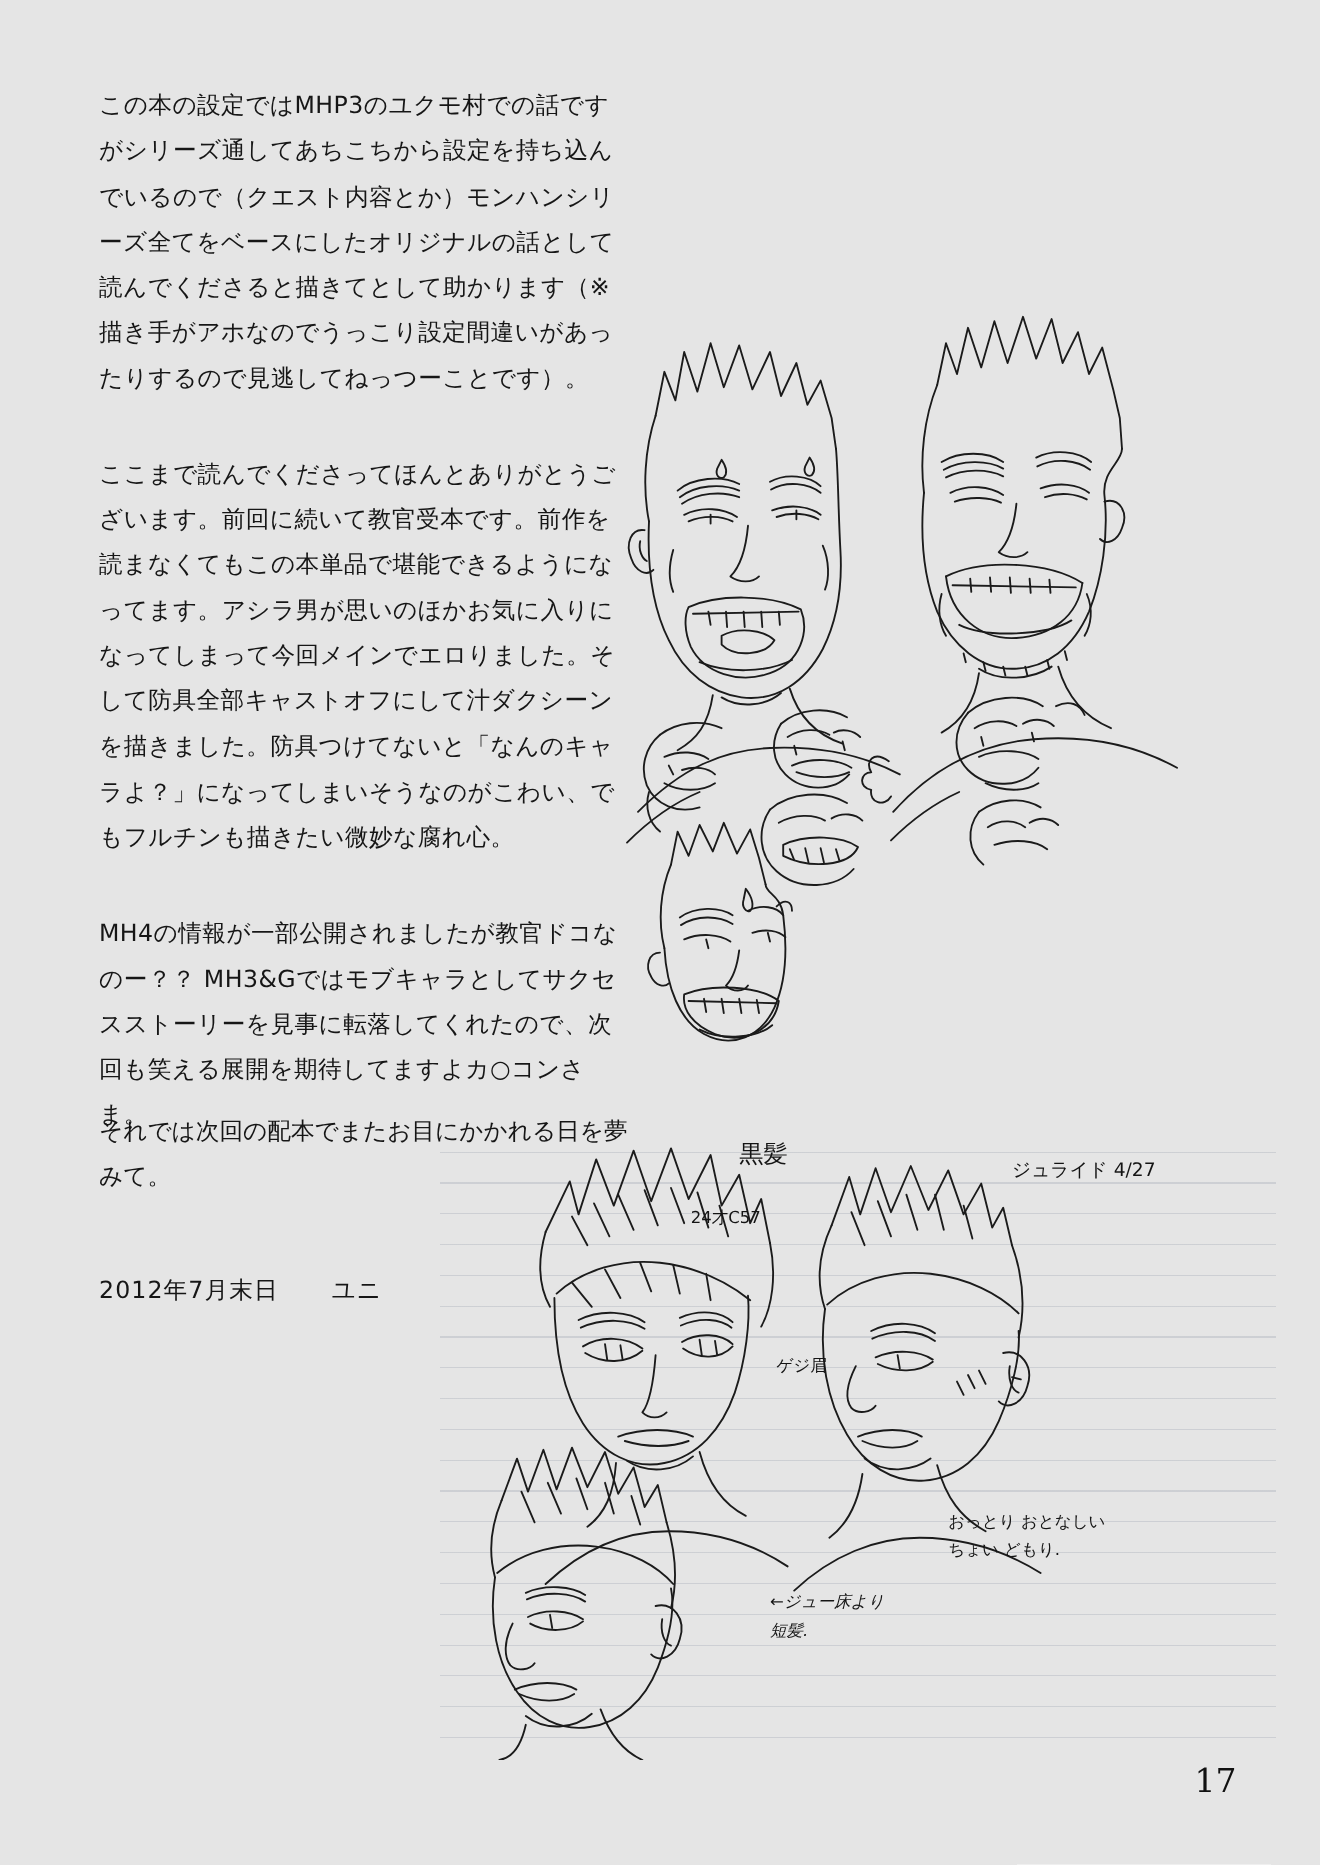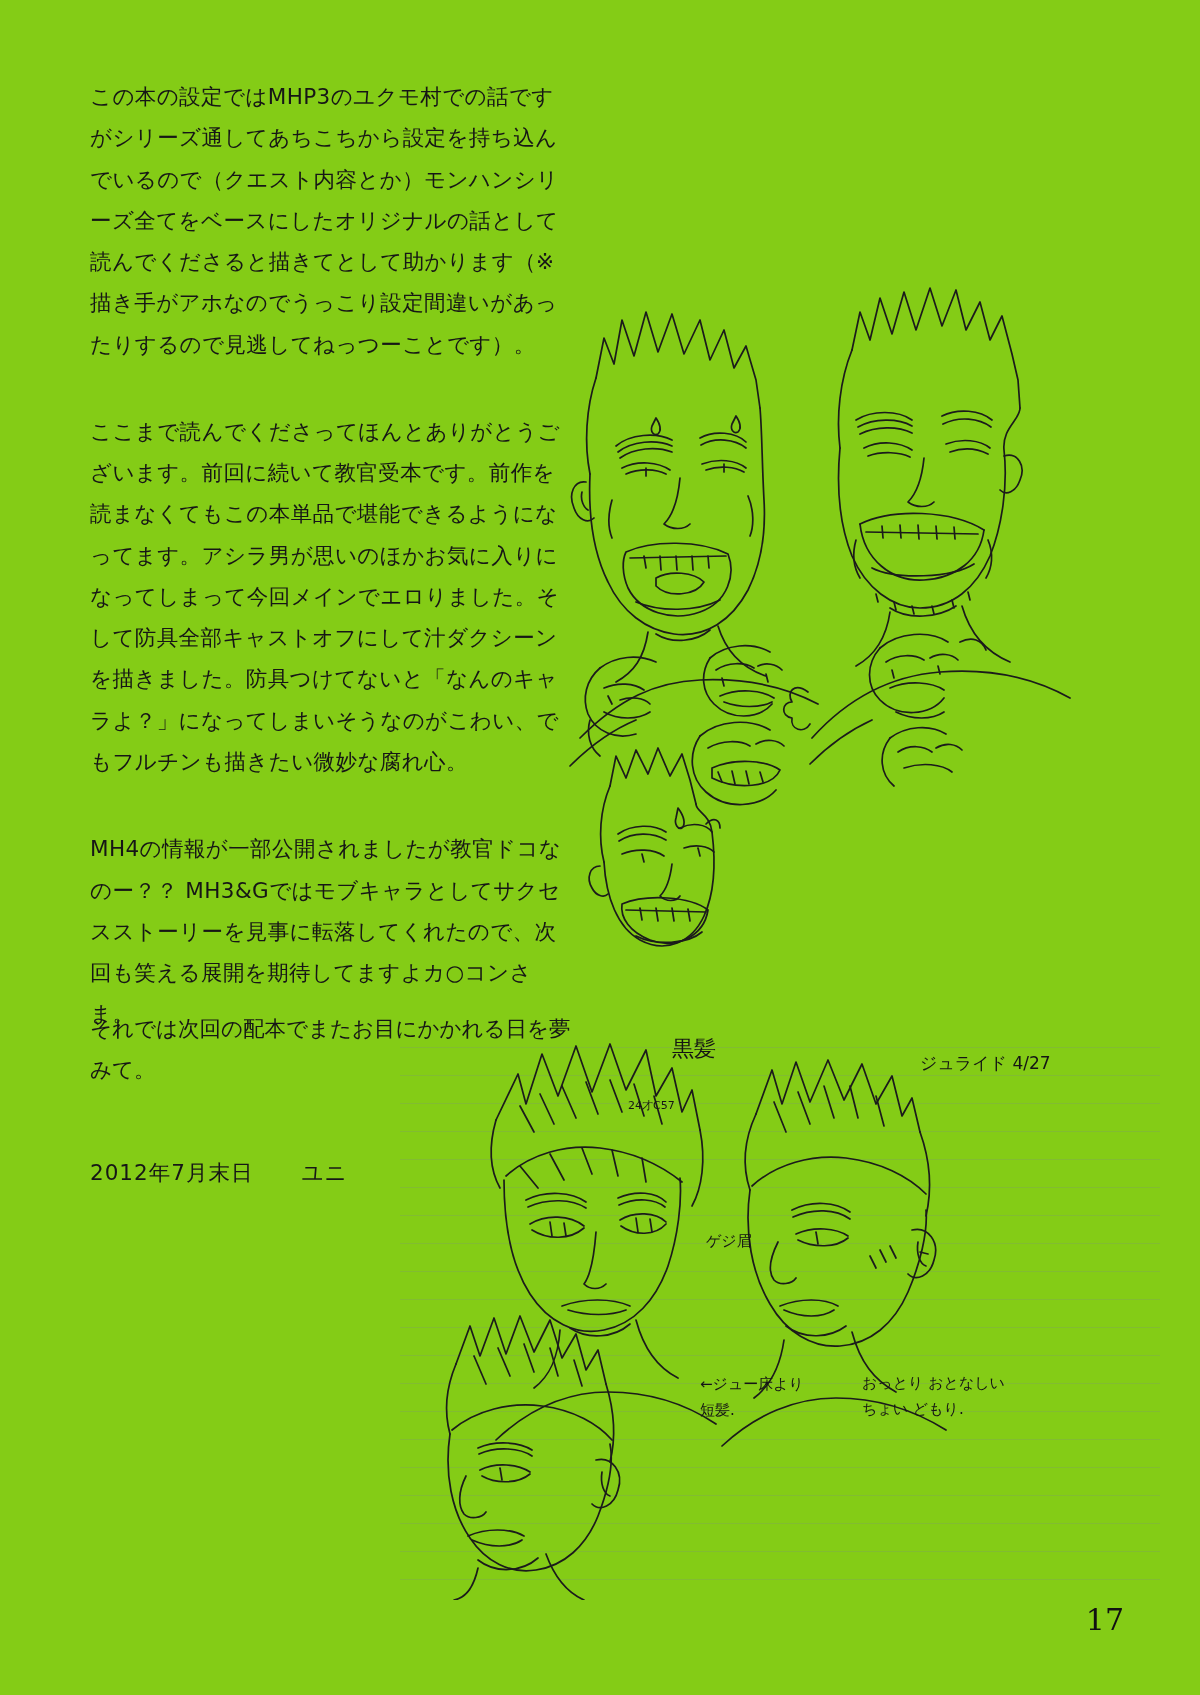--- a/index.html
+++ b/index.html
@@ -12,21 +12,21 @@
     height: 1695px;
     position: relative;
     font-family: "DejaVu Sans", sans-serif;
     color: #141414;
     overflow: hidden;
   }
 
   .page {
     position: absolute;
     inset: 0;
-    background: #84cc16;
+    background: #e5e5e5;
   }
 
   
   .afterword {
     position: absolute;
     left: 90px;
     top: 76px;
     width: 480px;
   }
   .para {
@@ -108,24 +108,24 @@
   #note-nameNote { left: 770px; top: 845px; }
 
   .hand-label {
     position: absolute;
     font-family: "DejaVu Sans", sans-serif;
     font-size: 16px;
     color: #141414;
     white-space: pre-line;
   }
   #label-kurokami { left: 672px; top: 1034px; font-size: 22px; }
-  #label-24oc     { left: 628px; top: 1098px; font-size: 11px; }
+  #label-24oc     { left: 628px; top: 1098px; font-size: 15px; }
   #label-jyura    { left: 920px; top: 1032px; font-size: 17px; margin-top: 20px; }
   #label-gejimayu { left: 706px; top: 1232px; font-size: 15px; }
-  #label-short    { left: 700px; top: 1372px; font-size: 15px; line-height: 1.7; }
+  #label-short    { left: 700px; top: 1444px; font-size: 15px; line-height: 1.7; font-style: italic; }
   #label-okkotori { left: 862px; top: 1370px; font-size: 15px; line-height: 1.75; }
 </style>
 </head>
 <body>
 
 <div class="page">
 
   <div class="afterword">
     <p class="para gap-big">この本の設定ではMHP3のユクモ村での話ですがシリーズ通してあちこちから設定を持ち込んでいるので（クエスト内容とか）モンハンシリーズ全てをベースにしたオリジナルの話として読んでくださると描きてとして助かります（※描き手がアホなのでうっこり設定間違いがあったりするので見逃してねっつーことです）。</p>
     <p class="para gap-big">ここまで読んでくださってほんとありがとうございます。前回に続いて教官受本です。前作を読まなくてもこの本単品で堪能できるようになってます。アシラ男が思いのほかお気に入りになってしまって今回メインでエロりました。そして防具全部キャストオフにして汁ダクシーンを描きました。防具つけてないと「なんのキャラよ？」になってしまいそうなのがこわい、でもフルチンも描きたい微妙な腐れ心。</p>

